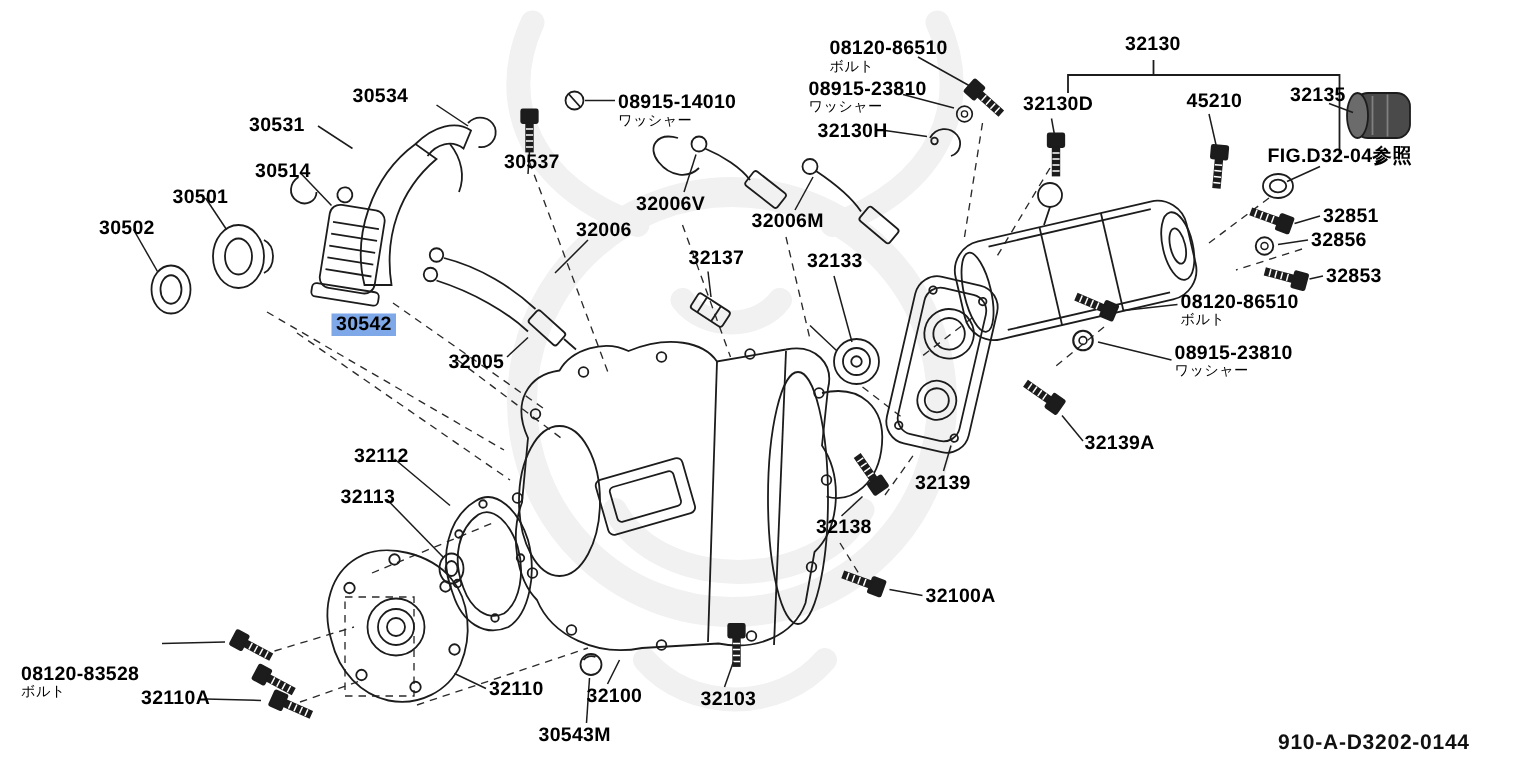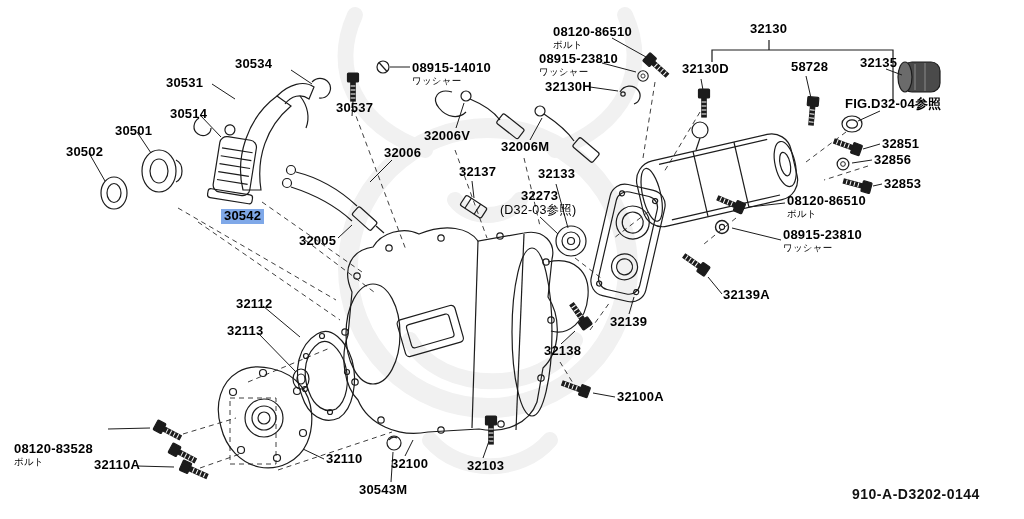--- a/index.html
+++ b/index.html
@@ -320,29 +320,28 @@
       <div class="part-label" style="left: 336px; top: 101px;"><span class="label-text">30537</span></div>
       <div class="part-label" style="left: 412px; top: 61px;"><span class="label-text">08915-14010</span><div class="label-sub">ワッシャー</div></div>
       <div class="part-label" style="left: 424px; top: 129px;"><span class="label-text">32006V</span></div>
       <div class="part-label" style="left: 384px; top: 146px;"><span class="label-text">32006</span></div>
       <div class="part-label" style="left: 501px; top: 140px;"><span class="label-text">32006M</span></div>
       <div class="part-label" style="left: 553px; top: 25px;"><span class="label-text">08120-86510</span><div class="label-sub">ボルト</div></div>
       <div class="part-label" style="left: 539px; top: 52px;"><span class="label-text">08915-23810</span><div class="label-sub">ワッシャー</div></div>
       <div class="part-label" style="left: 545px; top: 80px;"><span class="label-text">32130H</span></div>
       <div class="part-label" style="left: 682px; top: 62px;"><span class="label-text">32130D</span></div>
       <div class="part-label" style="left: 750px; top: 22px;"><span class="label-text">32130</span></div>
-      <div class="part-label" style="left: 791px; top: 60px;"><span class="label-text">58728</span></div>
+      <div class="part-label" style="left: 791px; top: 60px;"><span class="label-text">45210</span></div>
       <div class="part-label" style="left: 860px; top: 56px;"><span class="label-text">32135</span></div>
       <div class="part-label" style="left: 845px; top: 97px;"><span class="label-text">FIG.D32-04参照</span></div>
       <div class="part-label" style="left: 882px; top: 137px;"><span class="label-text">32851</span></div>
       <div class="part-label" style="left: 874px; top: 153px;"><span class="label-text">32856</span></div>
       <div class="part-label" style="left: 884px; top: 177px;"><span class="label-text">32853</span></div>
       <div class="part-label" style="left: 459px; top: 165px;"><span class="label-text">32137</span></div>
       <div class="part-label" style="left: 538px; top: 167px;"><span class="label-text">32133</span></div>
-      <div class="part-label" style="left: 500px; top: 189px;"><span class="label-text" style="margin-left: 21px;">32273</span><div class="label-sub large">(D32-03参照)</div></div>
       <div class="part-label" style="left: 787px; top: 194px;"><span class="label-text">08120-86510</span><div class="label-sub">ボルト</div></div>
       <div class="part-label" style="left: 783px; top: 228px;"><span class="label-text">08915-23810</span><div class="label-sub">ワッシャー</div></div>
       <div class="part-label" style="left: 299px; top: 234px;"><span class="label-text">32005</span></div>
       <div class="part-label" style="left: 723px; top: 288px;"><span class="label-text">32139A</span></div>
       <div class="part-label" style="left: 236px; top: 297px;"><span class="label-text">32112</span></div>
       <div class="part-label" style="left: 227px; top: 324px;"><span class="label-text">32113</span></div>
       <div class="part-label" style="left: 610px; top: 315px;"><span class="label-text">32139</span></div>
       <div class="part-label" style="left: 544px; top: 344px;"><span class="label-text">32138</span></div>
       <div class="part-label" style="left: 617px; top: 390px;"><span class="label-text">32100A</span></div>
       <div class="part-label" style="left: 14px; top: 421px; margin-top: 21px;"><span class="label-text">08120-83528</span><div class="label-sub">ボルト</div></div>

